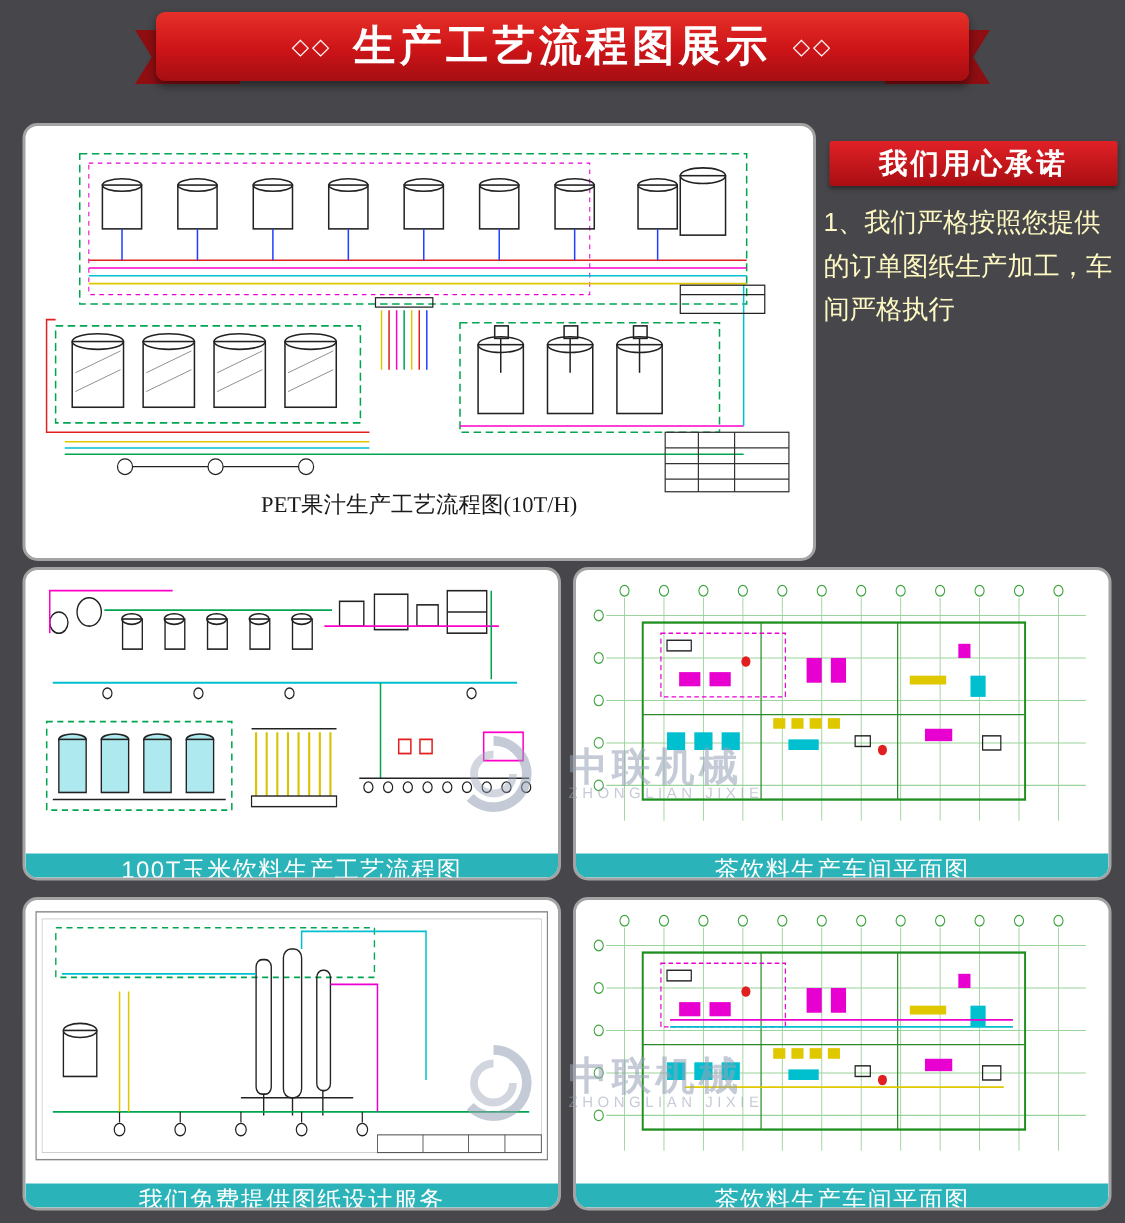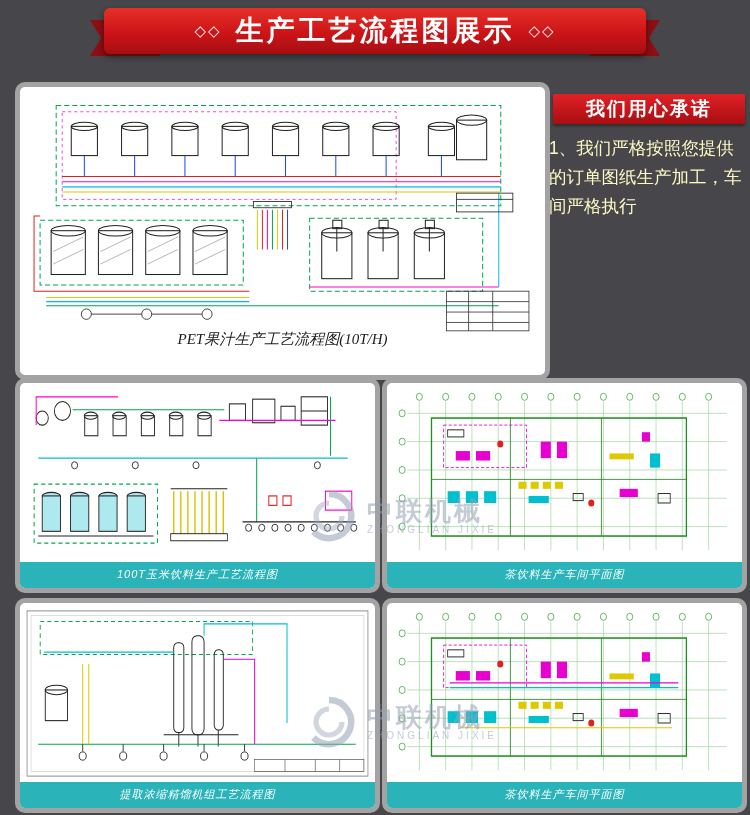--- a/index.html
+++ b/index.html
@@ -14,50 +14,50 @@
   .tail-right{right:90px;clip-path:polygon(0 0,100% 0,84% 50%,100% 100%,0 100%);}
   .ribbon{
     position:absolute;left:104px;top:8px;width:542px;height:46px;
     background:linear-gradient(180deg,#e63028 0%,#cc1418 55%,#a50e12 100%);
     border-radius:6px;display:flex;align-items:center;justify-content:center;gap:14px;
     color:#fff;box-shadow:0 3px 6px rgba(0,0,0,.45);
   }
   .ribbon .title{font-size:28px;font-weight:bold;letter-spacing:3px;}
   .ribbon .decor{font-size:15px;letter-spacing:2px;opacity:.95;}
   
-  .panel{position:absolute;background:#fff;border:5px solid #a3a3a3;border-radius:10px;overflow:hidden;font-style:italic;}
+  .panel{position:absolute;background:#fff;border:2px solid #a3a3a3;border-radius:10px;overflow:hidden;}
   #panel-top{left:15px;top:82px;width:525px;height:288px;}
   #panel-top svg{position:absolute;left:6px;top:6px;width:513px;height:242px;}
   .cad-caption{
     position:absolute;left:0;right:0;bottom:26px;text-align:center;
     font-family:"Liberation Serif","DejaVu Serif",serif;font-size:15px;color:#1a1a1a;
   }
   .panel-sm{width:355px;height:205px;}
   #panel-ml{left:15px;top:378px;}
   #panel-mr{left:382px;top:378px;}
   #panel-bl{left:15px;top:598px;}
   #panel-br{left:382px;top:598px;}
   .panel-sm svg.diagram{position:absolute;left:2px;top:2px;width:351px;height:177px;}
   .cap-bar{
-    position:absolute;left:0;right:0;bottom:0;height:26px;background:#2ab3b8;
-    color:#fff;font-size:11px;line-height:24px;text-align:center;letter-spacing:1px;
+    position:absolute;left:0;right:0;bottom:0;height:16px;background:#2ab3b8;
+    color:#fff;font-size:16px;line-height:24px;text-align:center;letter-spacing:1px;
   }
   
   .badge{
     position:absolute;left:553px;top:94px;width:192px;height:30px;
     background:linear-gradient(180deg,#e02127,#a90e12);
     color:#fff;font-size:19px;font-weight:bold;letter-spacing:2px;
     display:flex;align-items:center;justify-content:center;border-radius:2px;
     box-shadow:0 2px 3px rgba(0,0,0,.4);
   }
   .promise{position:absolute;left:549px;top:134px;width:201px;color:#fef9c3;font-size:17.5px;line-height:29px;}
   .promise p{margin:0 0 3px 0;}
   
   .watermark{
-    position:absolute;display:flex;align-items:center;gap:12px;
+    position:absolute;display:flex;align-items:center;gap:24px;
     color:#97a2b6;opacity:.55;pointer-events:none;z-index:5;
   }
   .wm-zh{font-size:26px;font-weight:bold;letter-spacing:3px;line-height:26px;}
   .wm-en{font-size:10px;letter-spacing:3px;}
   .hidden-defs{position:absolute;width:0;height:0;overflow:hidden;}
 </style>
 </head>
 <body>
 
 <svg class="hidden-defs" aria-hidden="true">
@@ -377,21 +377,21 @@
         <circle cx="140" cy="128" r="3.5"></circle>
       <circle cx="180" cy="128" r="3.5"></circle>
         <circle cx="220" cy="128" r="3.5"></circle>
       <line x1="60" y1="118" x2="60" y2="124"></line>
         <line x1="100" y1="118" x2="100" y2="124"></line>
       <line x1="140" y1="118" x2="140" y2="124"></line>
         <line x1="180" y1="118" x2="180" y2="124"></line>
       <line x1="220" y1="118" x2="220" y2="124"></line>
     </g>
   </svg>
-  <div class="cap-bar">提取浓缩精馏机组工艺流程图</div>
+  <div class="cap-bar">我们免费提供图纸设计服务</div>
 </div>
 
 <div class="panel panel-sm" id="panel-br">
   <svg class="diagram" viewBox="0 0 347 150" preserveAspectRatio="none">
     <use href="#plantLayout"></use>
     <g fill="none" stroke-width="1">
       <line x1="60" y1="66" x2="286" y2="66" stroke="#e800d0"></line>
       <line x1="60" y1="70" x2="286" y2="70" stroke="#00c0d0"></line>
       <line x1="70" y1="104" x2="280" y2="104" stroke="#e0c800"></line>
     </g>

